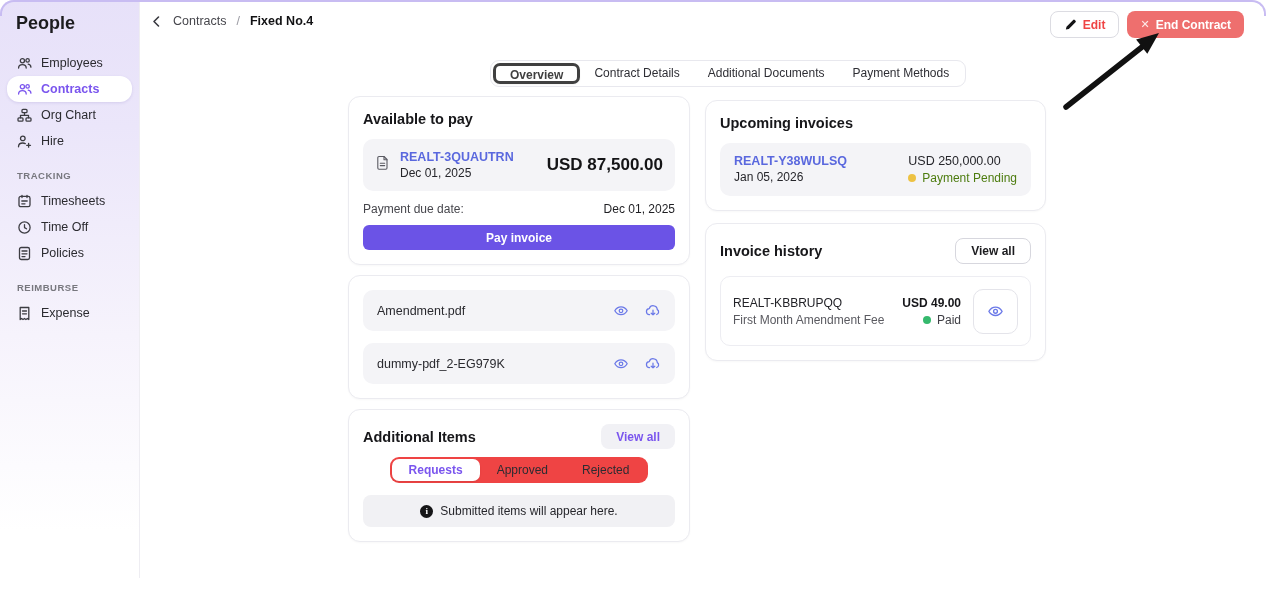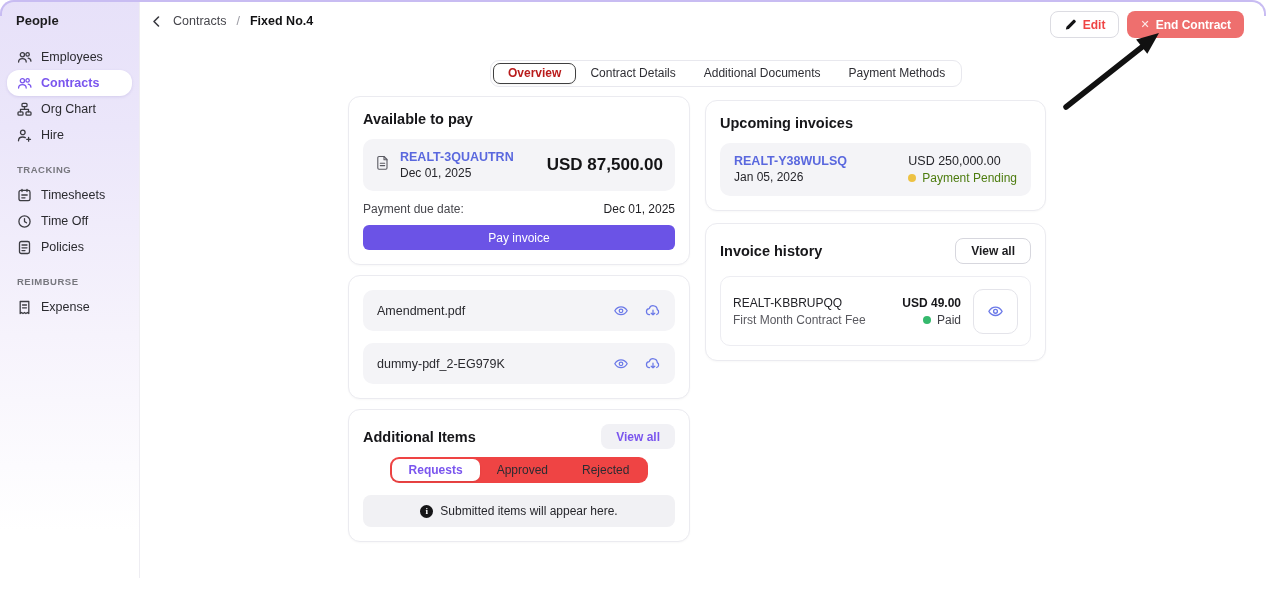--- a/index.html
+++ b/index.html
@@ -8,21 +8,21 @@
 
   
   .top-line { position:absolute; left:0; top:0; right:0; height:16px;
     border:2px solid #c8bcf2; border-bottom:none; border-radius:14px 14px 0 0;
     pointer-events:none; z-index:40; }
 
   
   .sidebar { position:absolute; left:0; top:0; width:140px; height:578px;
     background:linear-gradient(180deg,#e7e1f9 0%,#ebe6fa 22%,#f6f3fc 58%,#ffffff 92%);
     border-right:1px solid #eeedf2; border-top-left-radius:14px; }
-  .sidebar-title { padding:13px 16px 16px; font-size:13px; font-weight:700; color:#1c1c1e; }
+  .sidebar-title { padding:13px 16px 16px; font-size:18px; font-weight:700; color:#1c1c1e; }
   .nav-item { display:flex; align-items:center; gap:9px; height:26px; margin:0 7px;
     padding:0 10px; border-radius:12px; font-size:12.5px; color:#2b2b30; cursor:pointer; white-space:nowrap; }
   .nav-item svg { width:15px; height:15px; stroke:#3c3c42; stroke-width:1.3; fill:none;
     stroke-linecap:round; stroke-linejoin:round; flex:0 0 auto; }
   .nav-item.active { background:#fff; color:#7a55ee; font-weight:600;
     box-shadow:0 1px 3px rgba(80,60,160,.14); }
   .nav-item.active svg { stroke:#7a55ee; }
   .section-label { margin:16px 0 7px 17px; font-size:9.5px; letter-spacing:.5px;
     color:#77777e; font-weight:700; }
 
@@ -42,21 +42,21 @@
     font-family:"Liberation Sans", sans-serif; }
   .btn-edit { background:#fff; border:1px solid #dcdce2; color:#ef4444; }
   .btn-danger { background:#ee6f6e; color:#fff; }
   .btn-danger .x-glyph { font-size:11px; color:#ffffffd9; font-weight:400; }
 
   
   .tabbar { position:absolute; left:490px; top:60px; display:flex; align-items:center;
     background:#fff; border:1px solid #e8e8ee; border-radius:9px; padding:2px; z-index:5; }
   .tab { padding:0 14px; font-size:12px; color:#2e2e34; height:21px; line-height:21px;
     border-radius:7px; cursor:pointer; white-space:nowrap; }
-  .tab.active { color:#b91c1c; font-weight:600; border:1px solid #404040;
+  .tab.active { color:#404040; font-weight:600; border:3px solid #404040;
     box-shadow:0 1px 2px rgba(0,0,0,.05); line-height:19px; }
 
   
   .col-left  { position:absolute; left:348px; top:96px;  width:342px; }
   .col-right { position:absolute; left:705px; top:100px; width:341px; }
   .card { background:#fff; border:1px solid #ebebf0; border-radius:12px; padding:14px;
     box-shadow:0 1px 2px rgba(20,20,40,.03); }
   .col-left .card  { margin-bottom:10px; }
   .col-right .card { margin-bottom:12px; }
   .card-title { font-size:14.5px; font-weight:700; color:#17171a; }
@@ -68,21 +68,21 @@
   .invoice-row { margin-top:12px; padding:11px 12px; display:flex; align-items:center; gap:10px; }
   .file-ic svg { width:15px; height:16px; stroke:#5a5a62; stroke-width:1.1; fill:none;
     stroke-linecap:round; stroke-linejoin:round; }
   .inv-link { font-size:12.5px; font-weight:600; color:#5a68de; cursor:pointer; }
   .inv-date { font-size:12px; color:#26262b; margin-top:2px; }
   .inv-amount { margin-left:auto; font-size:17px; font-weight:700; color:#141416; }
   .due-row { display:flex; justify-content:space-between; font-size:12px; margin-top:11px; }
   .due-label { color:#46464c; }
   .due-value { color:#1e1e22; }
   .pay-btn { margin-top:9px; width:100%; height:25px; background:#6b53e6; color:#fff;
-    border:none; border-radius:6px; font-weight:400; font-size:12px; cursor:pointer;
+    border:none; border-radius:6px; font-weight:700; font-size:12px; cursor:pointer;
     font-family:"Liberation Sans", sans-serif; }
 
   
   .doc-row { height:41px; display:flex; align-items:center; padding:0 14px;
     font-size:12.5px; color:#2a2a2f; }
   .doc-row + .doc-row { margin-top:12px; }
   .doc-icons { margin-left:auto; display:flex; gap:16px; }
   .doc-icons svg { width:16px; height:15px; stroke:#6b79e8; stroke-width:1.25; fill:none;
     stroke-linecap:round; stroke-linejoin:round; cursor:pointer; }
 
@@ -337,21 +337,21 @@
   </div>
 
   <div class="card">
     <div class="card-head">
       <div class="card-title">Invoice history</div>
       <button class="viewall-outline">View all</button>
     </div>
     <div class="hist-box">
       <div>
         <div class="hist-code">REALT-KBBRUPQQ</div>
-        <div class="hist-desc">First Month Contract Fee</div>
+        <div class="hist-desc">First Month Amendment Fee</div>
       </div>
       <div class="hist-mid">
         <div class="hist-amount">USD 49.00</div>
         <div class="hist-status">
           <span class="dot dot-green"></span>
           <span>Paid</span>
         </div>
       </div>
       <button class="eye-btn">
         <svg viewBox="0 0 16 15">

